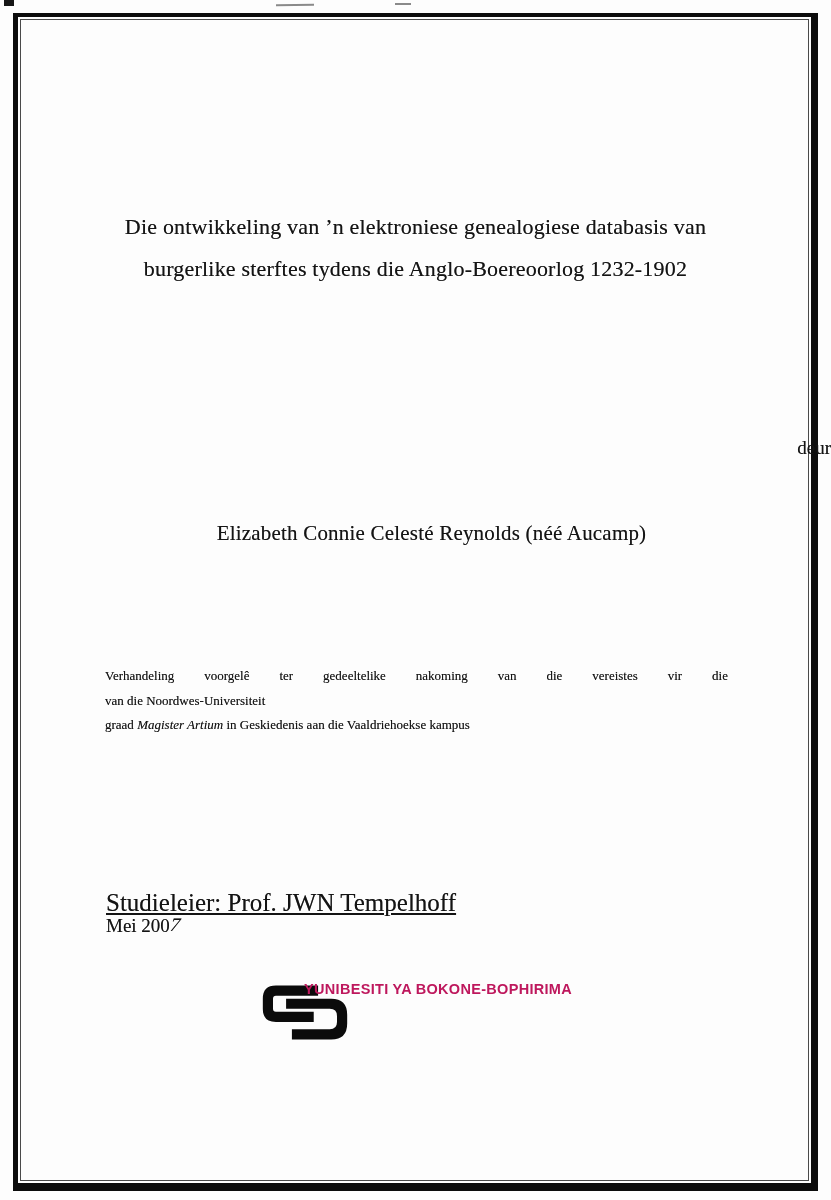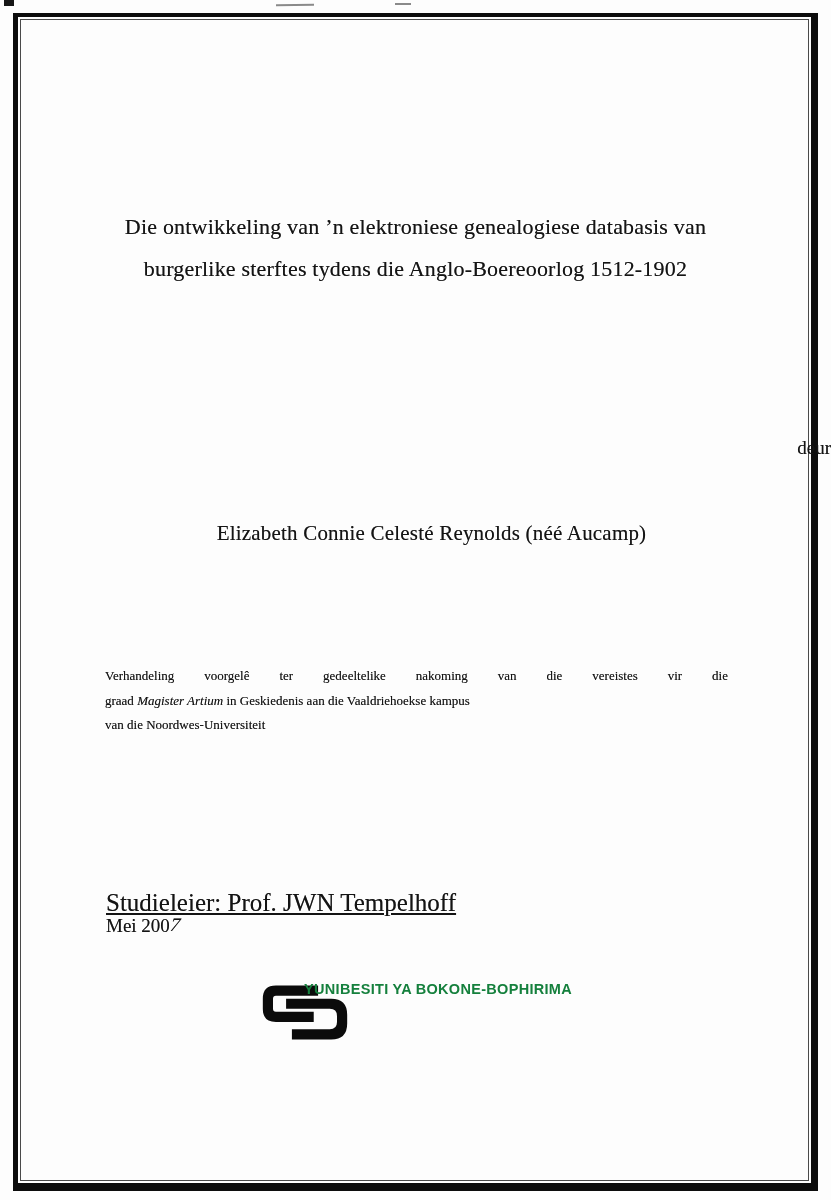--- a/index.html
+++ b/index.html
@@ -91,50 +91,50 @@
   }
   .logo-text {
     position: absolute;
     top: 980px; right: 259px;
     text-align: right;
     font-family: "Liberation Sans", sans-serif;
     font-weight: bold;
     font-size: 14.5px;
     line-height: 18px;
     letter-spacing: 0.3px;
-    color: #15803d;
+    color: #be185d;
     white-space: nowrap;
   }
 </style>
 </head>
 <body>
 
 <div class="page">
 
   <div class="speck" style="left:4px; top:0; width:10px; height:6px;"></div>
   <div class="speck faint" style="left:276px; top:4px; width:38px; height:2px; transform:rotate(-1deg);"></div>
   <div class="speck faint" style="left:395px; top:3px; width:16px; height:2px;"></div>
 
   <div class="frame-outer">
     <div class="frame-inner"></div>
   </div>
 
   <div class="title-block">
     <div>Die ontwikkeling van ’n elektroniese genealogiese databasis van</div>
-    <div>burgerlike sterftes tydens die Anglo-Boereoorlog 1512-1902</div>
+    <div>burgerlike sterftes tydens die Anglo-Boereoorlog 1232-1902</div>
   </div>
 
   <div class="byline">deur</div>
 
   <div class="author">Elizabeth Connie Celesté Reynolds (néé Aucamp)</div>
 
   <div class="statement">
     <div class="just">Verhandeling voorgelê ter gedeeltelike nakoming van die vereistes vir die</div>
+    <div>van die Noordwes-Universiteit</div>
     <div><span>graad </span><span class="ital">Magister Artium</span><span> in Geskiedenis aan die Vaaldriehoekse kampus</span></div>
-    <div>van die Noordwes-Universiteit</div>
   </div>
 
   <div class="supervisor">Studieleier: Prof. JWN Tempelhoff</div>
 
   <div class="date-line"><span>Mei 200</span><span class="skew7">7</span></div>
 
   <svg class="logo-mark" viewBox="0 0 132 90" aria-hidden="true">
     <path fill="#0b0b0b" d="M 84,8 L 26,8 Q 8,8 8,26 L 8,40 Q 8,58 26,58 L 78,58 L 78,44 L 26,44 Q 22,44 22,40 L 22,26 Q 22,22 26,22 L 84,22 Z"></path>
     <path fill="#0b0b0b" d="M 48,82 L 102,82 Q 124,82 124,60 L 124,48 Q 124,26 102,26 L 40,26 L 40,40 L 100,40 Q 110,40 110,50 L 110,58 Q 110,68 100,68 L 48,68 Z"></path>
   </svg>

